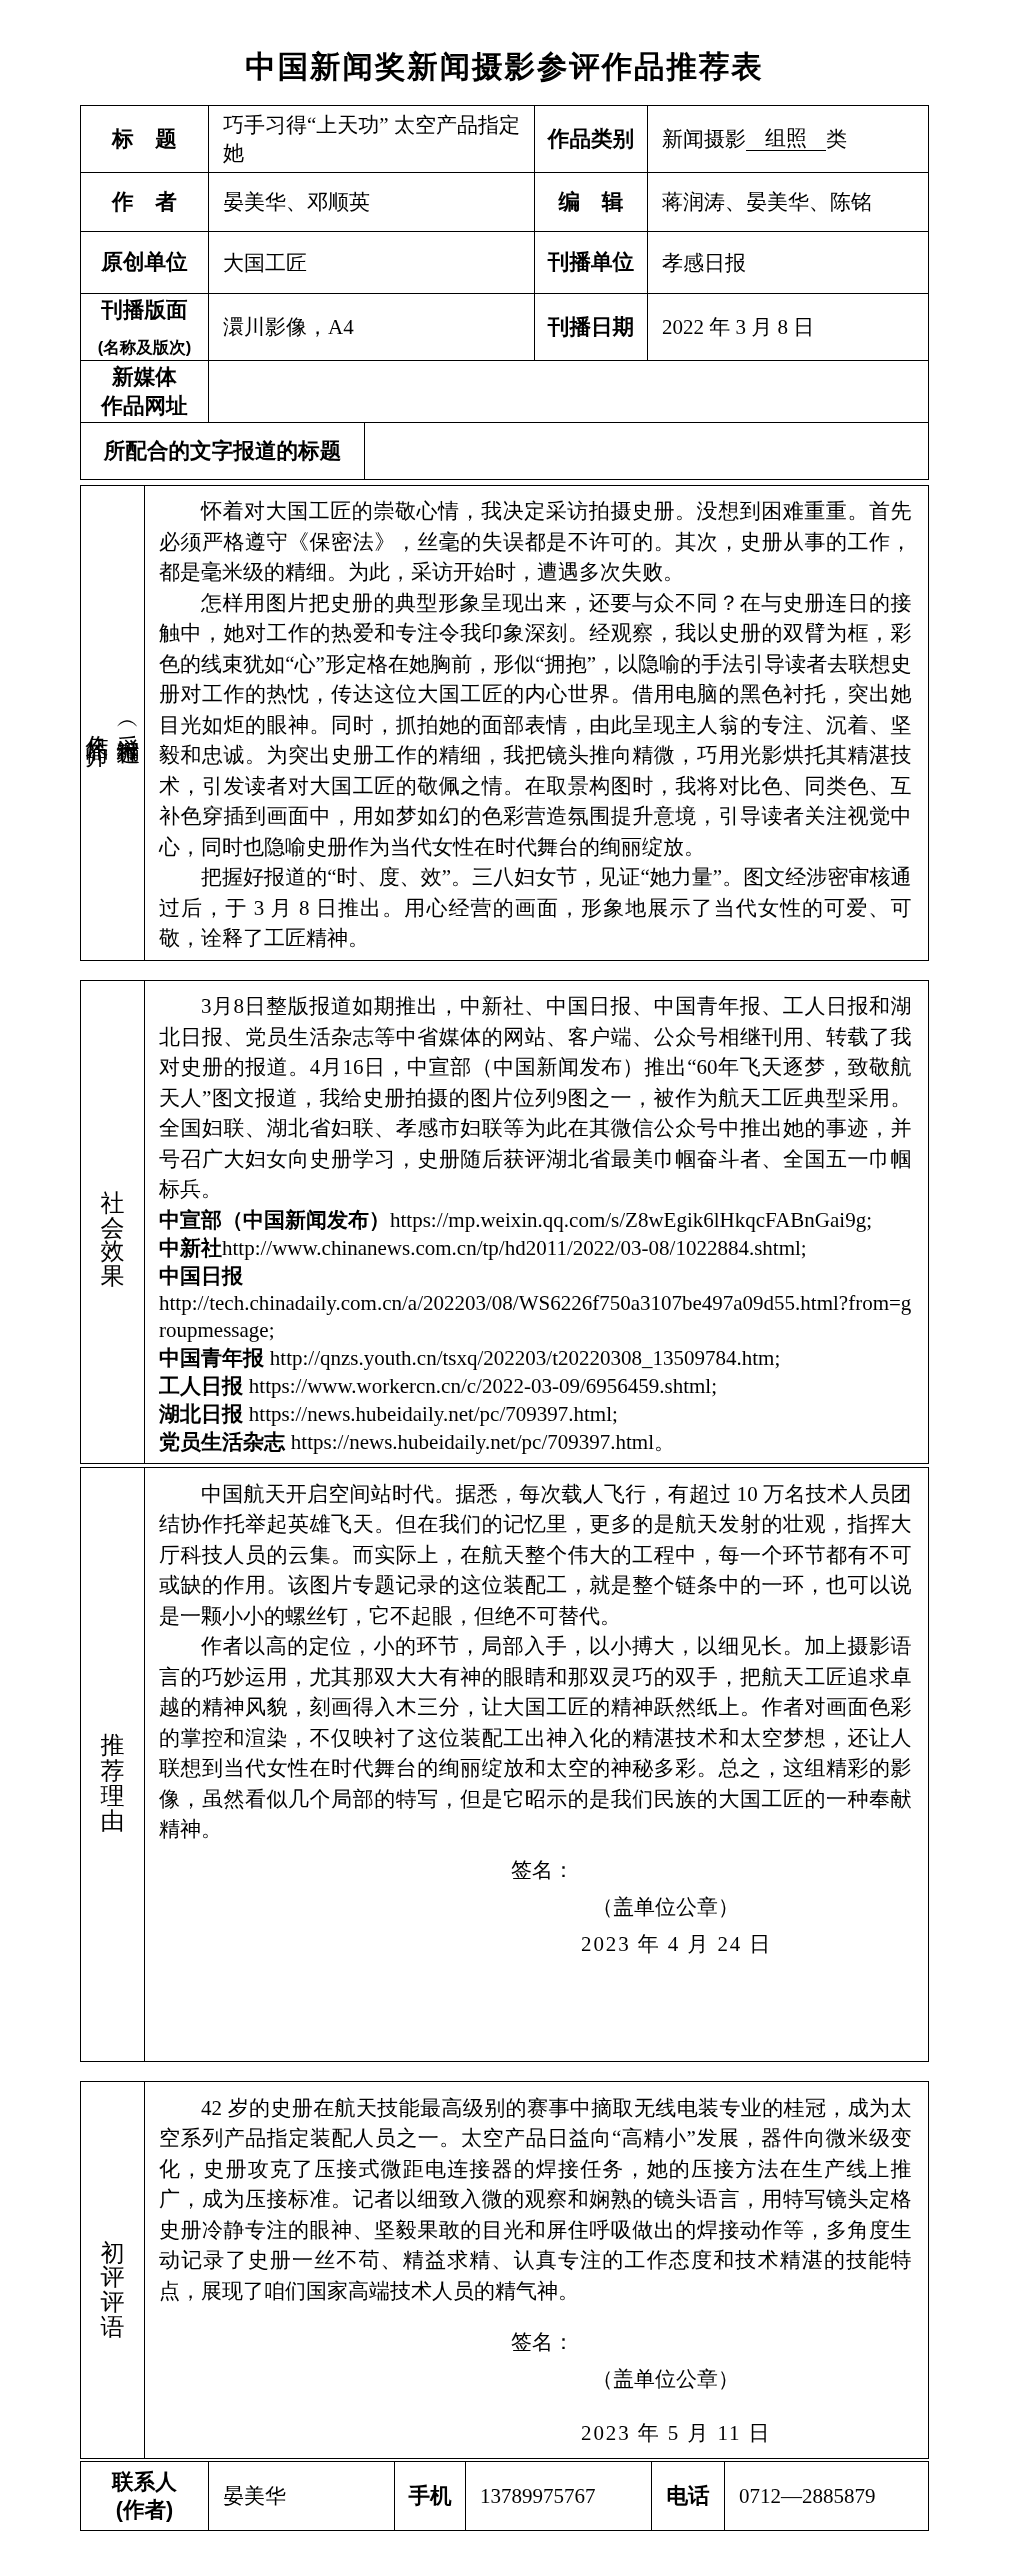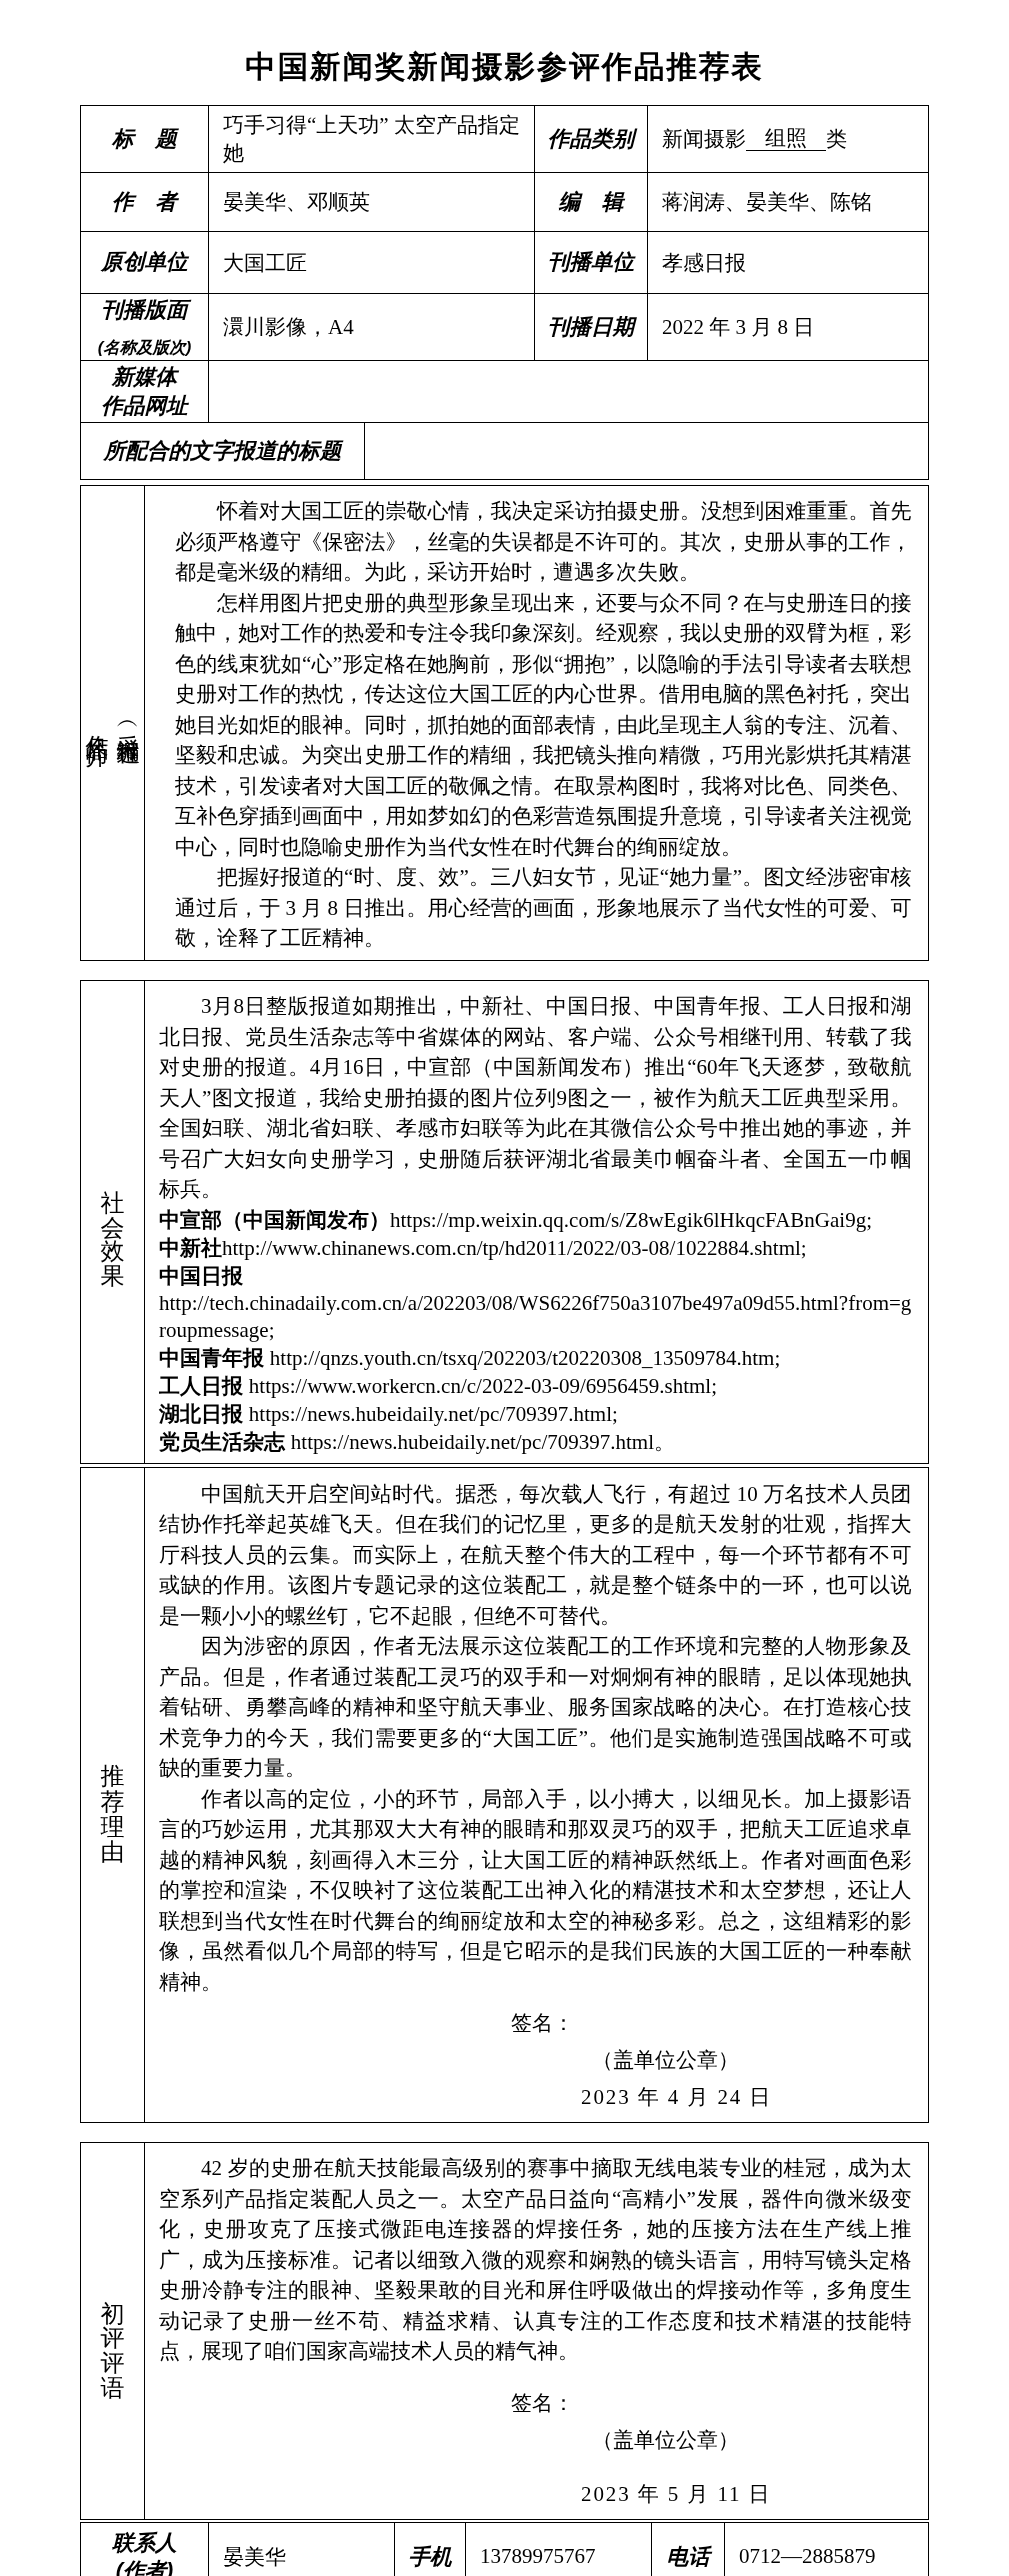--- a/index.html
+++ b/index.html
@@ -15,21 +15,21 @@
     font-family:"Liberation Serif","DejaVu Serif",serif;
   }
   .tbl, .sect { width:849px; margin-left:80px; border:1.9px solid #000; background:#fff; }
   .row { display:flex; border-top:1.3px solid #000; align-items:stretch; }
   .tbl > .row:first-child { border-top:none; }
   .cell { border-left:1.3px solid #000; display:flex; align-items:center; }
   .row > .cell:first-child { border-left:none; }
   .lab {
     justify-content:center; flex-direction:column;
     font-family:"Liberation Sans","DejaVu Sans",sans-serif;
-    font-weight:bold; font-size:21.6px; line-height:1.3;font-style:italic;
+    font-weight:bold; font-size:21.6px; line-height:1.3;
   }
   .val { padding:3.8px 9px 3.8px 14px; font-size:21px; }
   .w-label  { width:127px; }
   .w-val1   { width:326px; }
   .w-label2 { width:113px; }
   .w-val2   { flex:1; }
   .w-widelabel { width:283px; }
   .w-rest   { flex:1; }
   .h1{min-height:66px}.h2{min-height:59px}.h3{min-height:62px}
   .h4{min-height:67px}.h5{min-height:62px}.h6{min-height:57px}
@@ -43,21 +43,21 @@
     display:flex; align-items:center; justify-content:center; flex-direction:row;
   }
   .vtext  { writing-mode:vertical-rl; font-size:24px; letter-spacing:1.05em; font-weight:normal; }
   .vtext2 { writing-mode:vertical-rl; font-size:23px; letter-spacing:0.14em; }
   .two-col { display:flex; align-items:center; }
   .sect-body {
     flex:1; padding:10.2px 16.5px 6.4px 14px;
     font-size:21px; line-height:30.5px; text-align:justify;
   }
   .sect-body p { margin:0; text-indent:2em; }
-  .intro    { margin-top:5.1px;  min-height:471px;gap:16px; }
+  .intro    { margin-top:5.1px;  min-height:471px; }
   .effect   { margin-top:19px; min-height:411px; }
   .recommend{ margin-top:3.8px;  min-height:595px; }
   .review   { margin-top:19px; min-height:328px; }
   .contact  { margin-top:1.9px; }
 
   .links { margin-top:1.3px; }
   .links .link-line { text-indent:0; line-height:27px; }
   .link-name { font-family:"Liberation Sans","DejaVu Sans",sans-serif; font-weight:bold; }
   .link-url  { font-family:"Liberation Serif","DejaVu Serif",serif; word-break:break-all; }
   .block-url .link-url { display:block; }
@@ -156,21 +156,20 @@
       </div>
     </div>
   </div>
 
   <div class="sect recommend">
     <div class="sect-label">
       <span class="vtext">推荐理由</span>
     </div>
     <div class="sect-body">
       <p>中国航天开启空间站时代。据悉，每次载人飞行，有超过 10 万名技术人员团结协作托举起英雄飞天。但在我们的记忆里，更多的是航天发射的壮观，指挥大厅科技人员的云集。而实际上，在航天整个伟大的工程中，每一个环节都有不可或缺的作用。该图片专题记录的这位装配工，就是整个链条中的一环，也可以说是一颗小小的螺丝钉，它不起眼，但绝不可替代。</p>
-      <p>因为涉密的原因，作者无法展示这位装配工的工作环境和完整的人物形象及产品。但是，作者通过装配工灵巧的双手和一对炯炯有神的眼睛，足以体现她执着钻研、勇攀高峰的精神和坚守航天事业、服务国家战略的决心。在打造核心技术竞争力的今天，我们需要更多的“大国工匠”。他们是实施制造强国战略不可或缺的重要力量。</p>
       <p>作者以高的定位，小的环节，局部入手，以小搏大，以细见长。加上摄影语言的巧妙运用，尤其那双大大有神的眼睛和那双灵巧的双手，把航天工匠追求卓越的精神风貌，刻画得入木三分，让大国工匠的精神跃然纸上。作者对画面色彩的掌控和渲染，不仅映衬了这位装配工出神入化的精湛技术和太空梦想，还让人联想到当代女性在时代舞台的绚丽绽放和太空的神秘多彩。总之，这组精彩的影像，虽然看似几个局部的特写，但是它昭示的是我们民族的大国工匠的一种奉献精神。</p>
       <div class="signature">
         <div>签名：</div>
         <div class="sig-seal">（盖单位公章）</div>
         <div class="sig-date">2023 年 4 月 24 日</div>
       </div>
     </div>
   </div>
 
   <div class="sect review">

